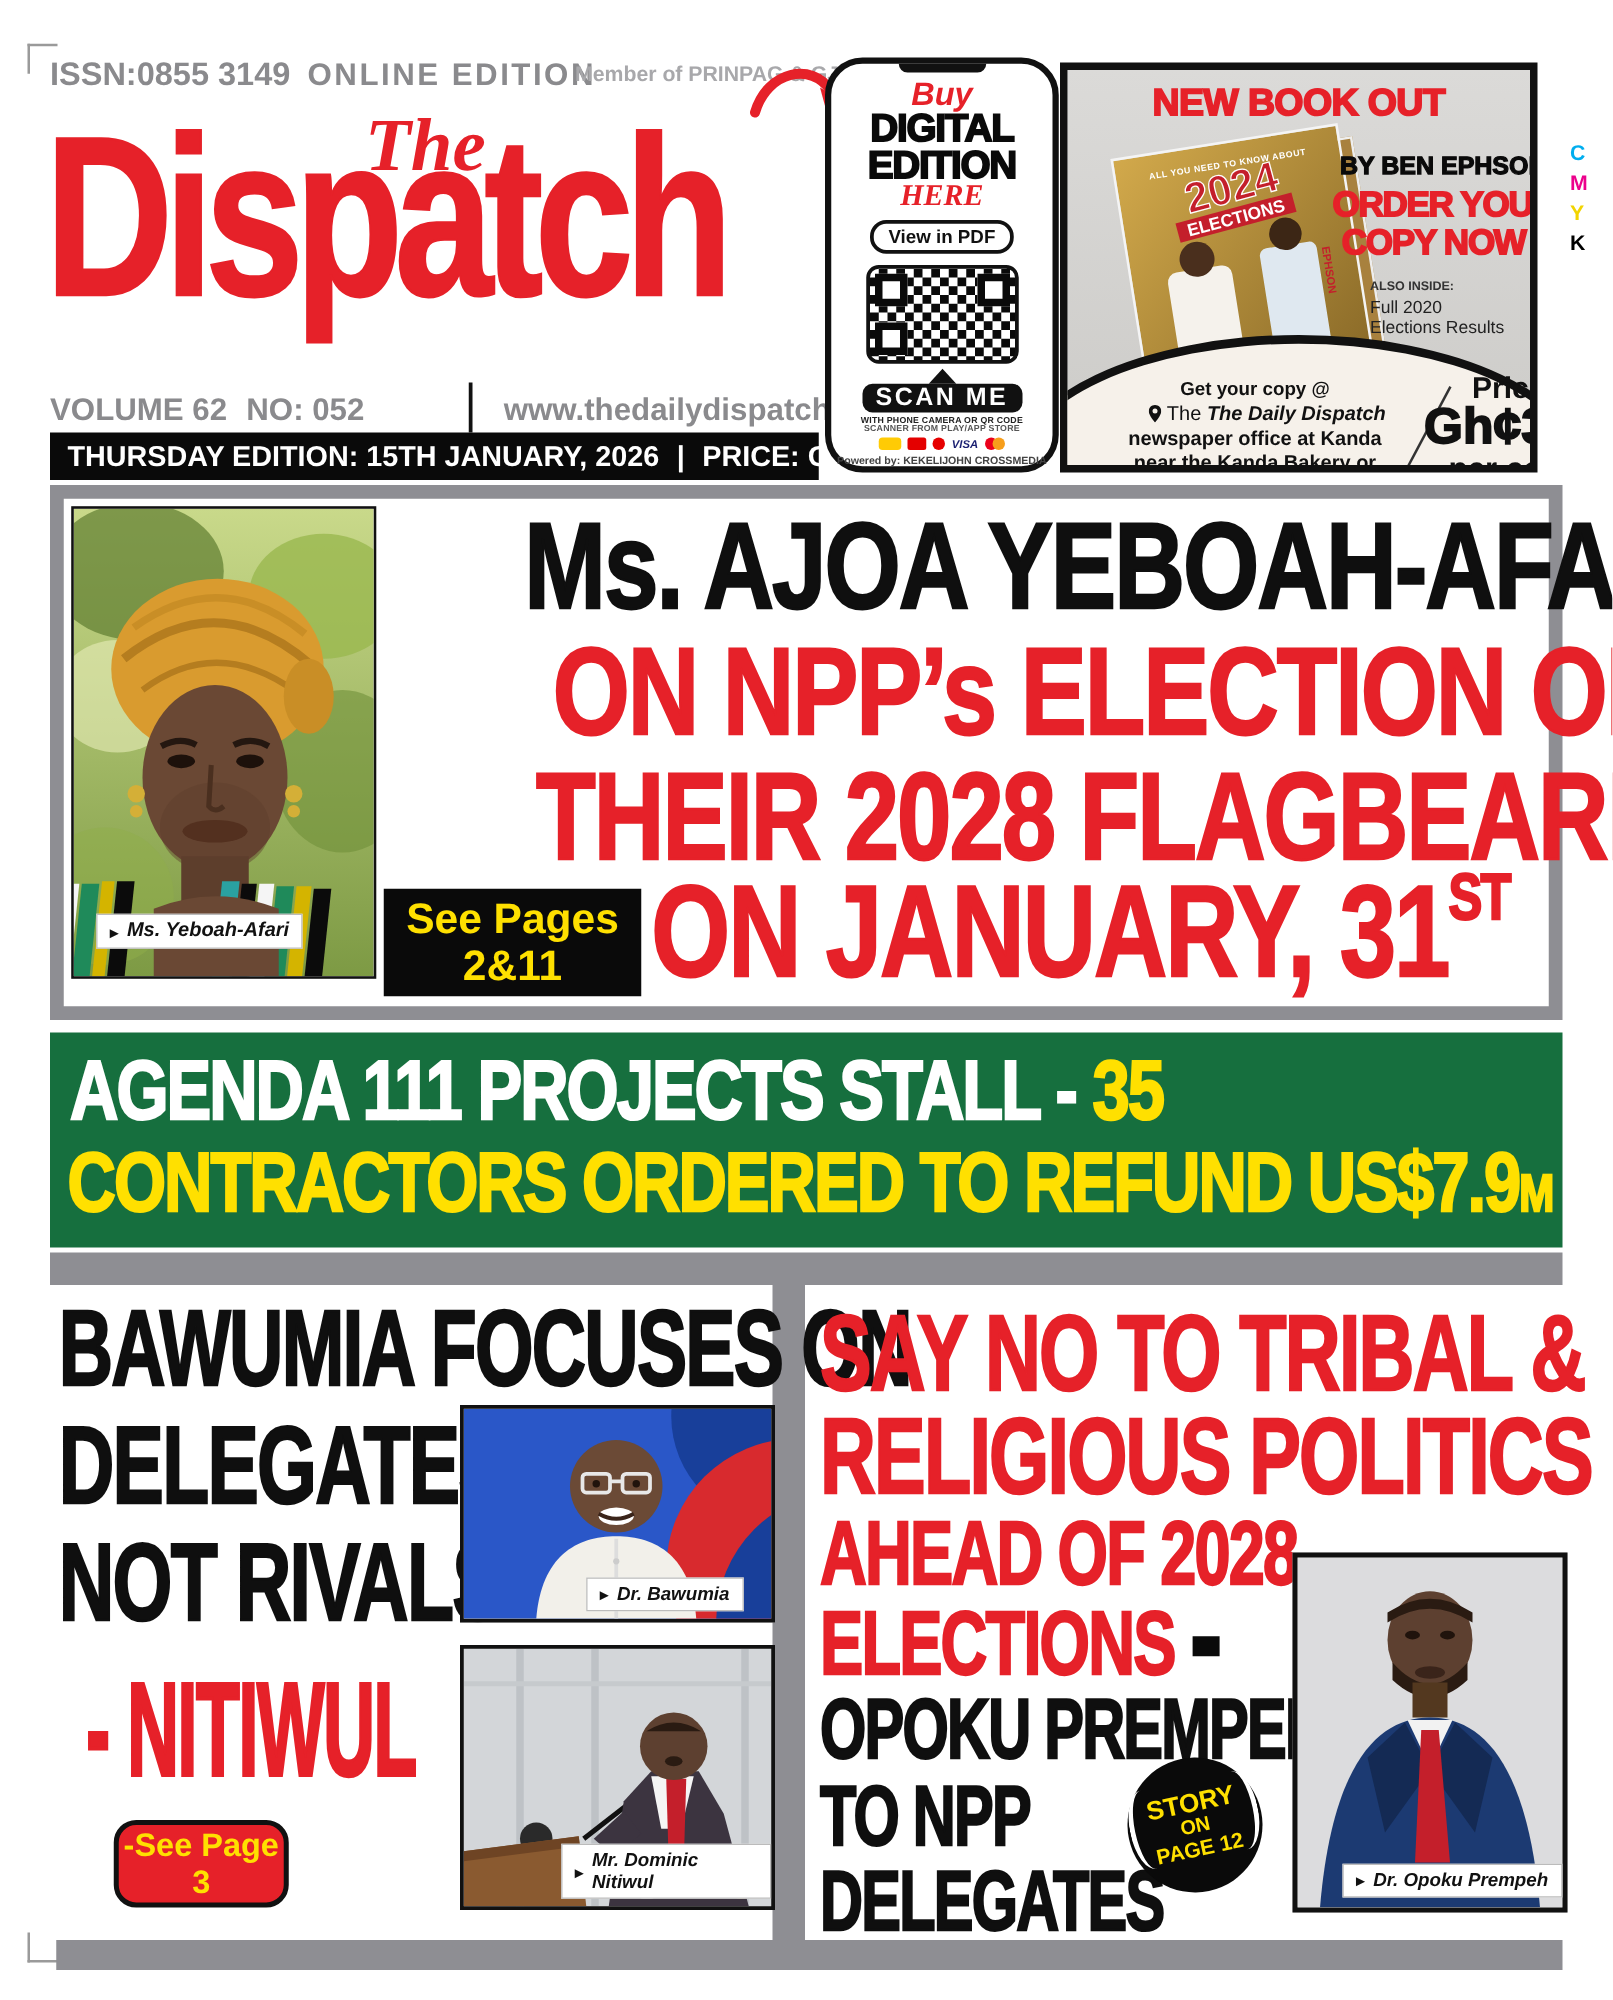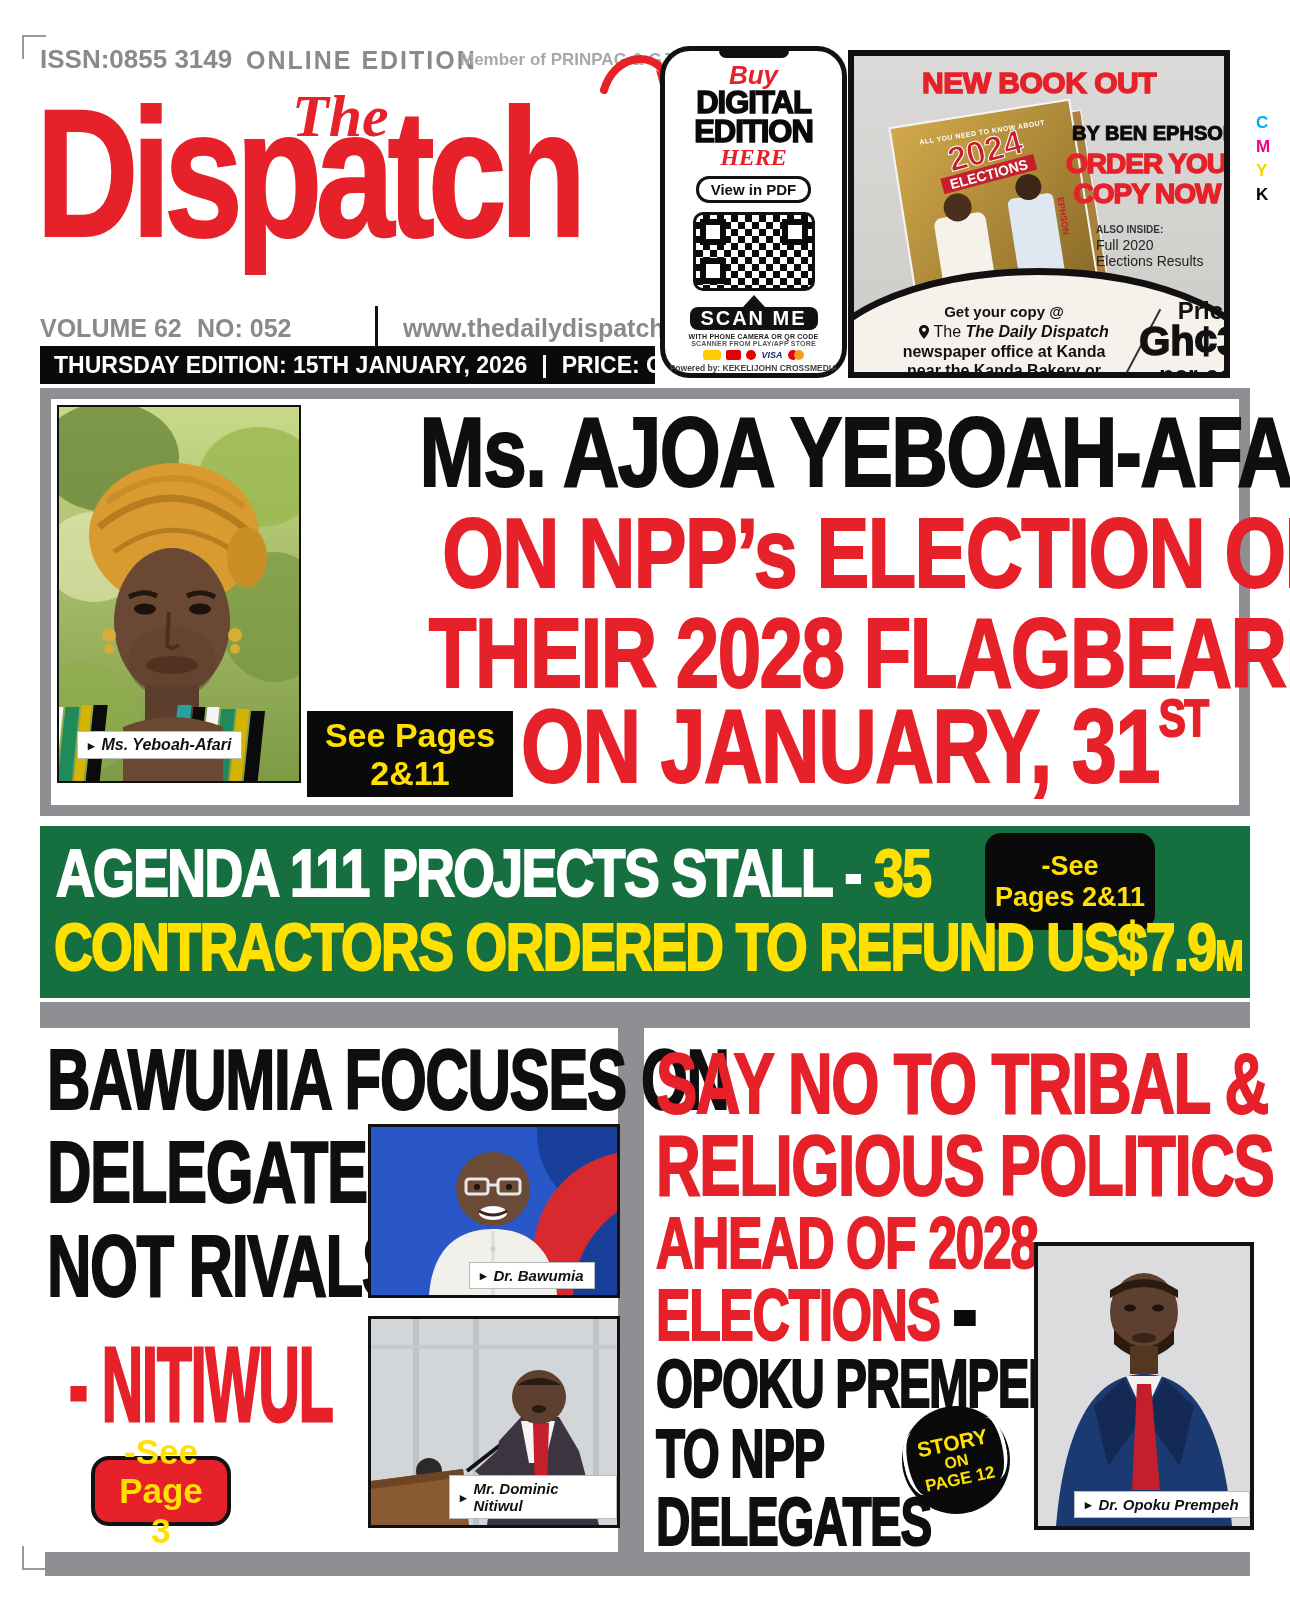--- a/index.html
+++ b/index.html
@@ -197,37 +197,33 @@
     <div class="hl red stroke2 ctr" style="left:250px;top:208px;width:938px;font-size:99px;"><span class="sxc" style="transform:scaleX(0.79);">THEIR 2028 FLAGBEARER</span></div>
     <div class="seebox" style="left:256px;top:312px;width:206px;height:86px;font-size:34px;">
       <span>See Pages</span>
       <span>2&amp;11</span>
     </div>
     <div class="hl red stroke2" style="left:470px;top:300px;font-size:104px;"><span class="sx" style="transform:scaleX(0.78);"><span>ON JANUARY, 31</span><span style="font-size:52px;position:relative;top:-46px;">ST</span></span></div>
   </div>
 
   <div class="abs" style="left:40px;top:826px;width:1210px;height:172px;background:#166f3e;">
     <div class="hl stroke2" style="left:16px;top:16px;font-size:67px;color:#fff;"><span class="sx" style="transform:scaleX(0.8);"><span>AGENDA 111 PROJECTS STALL</span><span> - </span><span style="color:#ffe000;">35</span></span></div>
-    <div class="seebox" style="left:945px;top:7px;width:170px;height:97px;font-size:27px;border-radius:16px;">
-      <span>-See</span>
-      <span>Pages 2&amp;11</span>
-    </div>
     <div class="hl stroke2" style="left:14px;top:90px;font-size:67px;color:#ffe000;"><span class="sx" style="transform:scaleX(0.8);"><span>CONTRACTORS ORDERED TO REFUND US$7.9</span><span style="font-size:42px;">M</span></span></div>
   </div>
 
   <div class="graybar" style="left:40px;top:1002px;width:1210px;height:26px;"></div>
   <div class="graybar" style="left:618px;top:1028px;width:26px;height:524px;"></div>
   <div class="graybar" style="left:45px;top:1552px;width:1205px;height:24px;"></div>
 
   <div class="abs" style="left:45px;top:1028px;width:573px;height:524px;">
     <div class="hl blk stroke2" style="left:2px;top:12px;font-size:86px;"><span class="sx" style="transform:scaleX(0.7);">BAWUMIA FOCUSES ON</span></div>
     <div class="hl blk stroke2" style="left:2px;top:104px;font-size:88px;"><span class="sx" style="transform:scaleX(0.7);">DELEGATES,</span></div>
     <div class="hl blk stroke2" style="left:2px;top:198px;font-size:88px;"><span class="sx" style="transform:scaleX(0.7);">NOT RIVALS</span></div>
     <div class="hl red stroke3" style="left:24px;top:308px;font-size:106px;"><span class="sx" style="transform:scaleX(0.54);">- NITIWUL</span></div>
-    <div class="seebox" style="left:46px;top:428px;width:140px;height:70px;font-size:35px;background:#e62129;border:4px solid #111;border-radius:18px;box-sizing:border-box;">
+    <div class="seebox" style="left:46px;top:428px;width:140px;height:70px;font-size:26px;background:#e62129;border:4px solid #111;border-radius:18px;box-sizing:border-box;">
       <span>-See Page</span>
       <span>3</span>
     </div>
 
     <div class="photo" style="left:323px;top:96px;width:246px;height:168px;">
       <svg width="246" height="168" viewBox="0 0 246 168">
         <rect width="246" height="168" fill="#2a57c8"></rect>
         <circle cx="252" cy="6" r="86" fill="#183f9a"></circle>
         <circle cx="266" cy="128" r="104" fill="#d82a2e"></circle>
         <circle cx="306" cy="170" r="104" fill="#183f9a"></circle>

